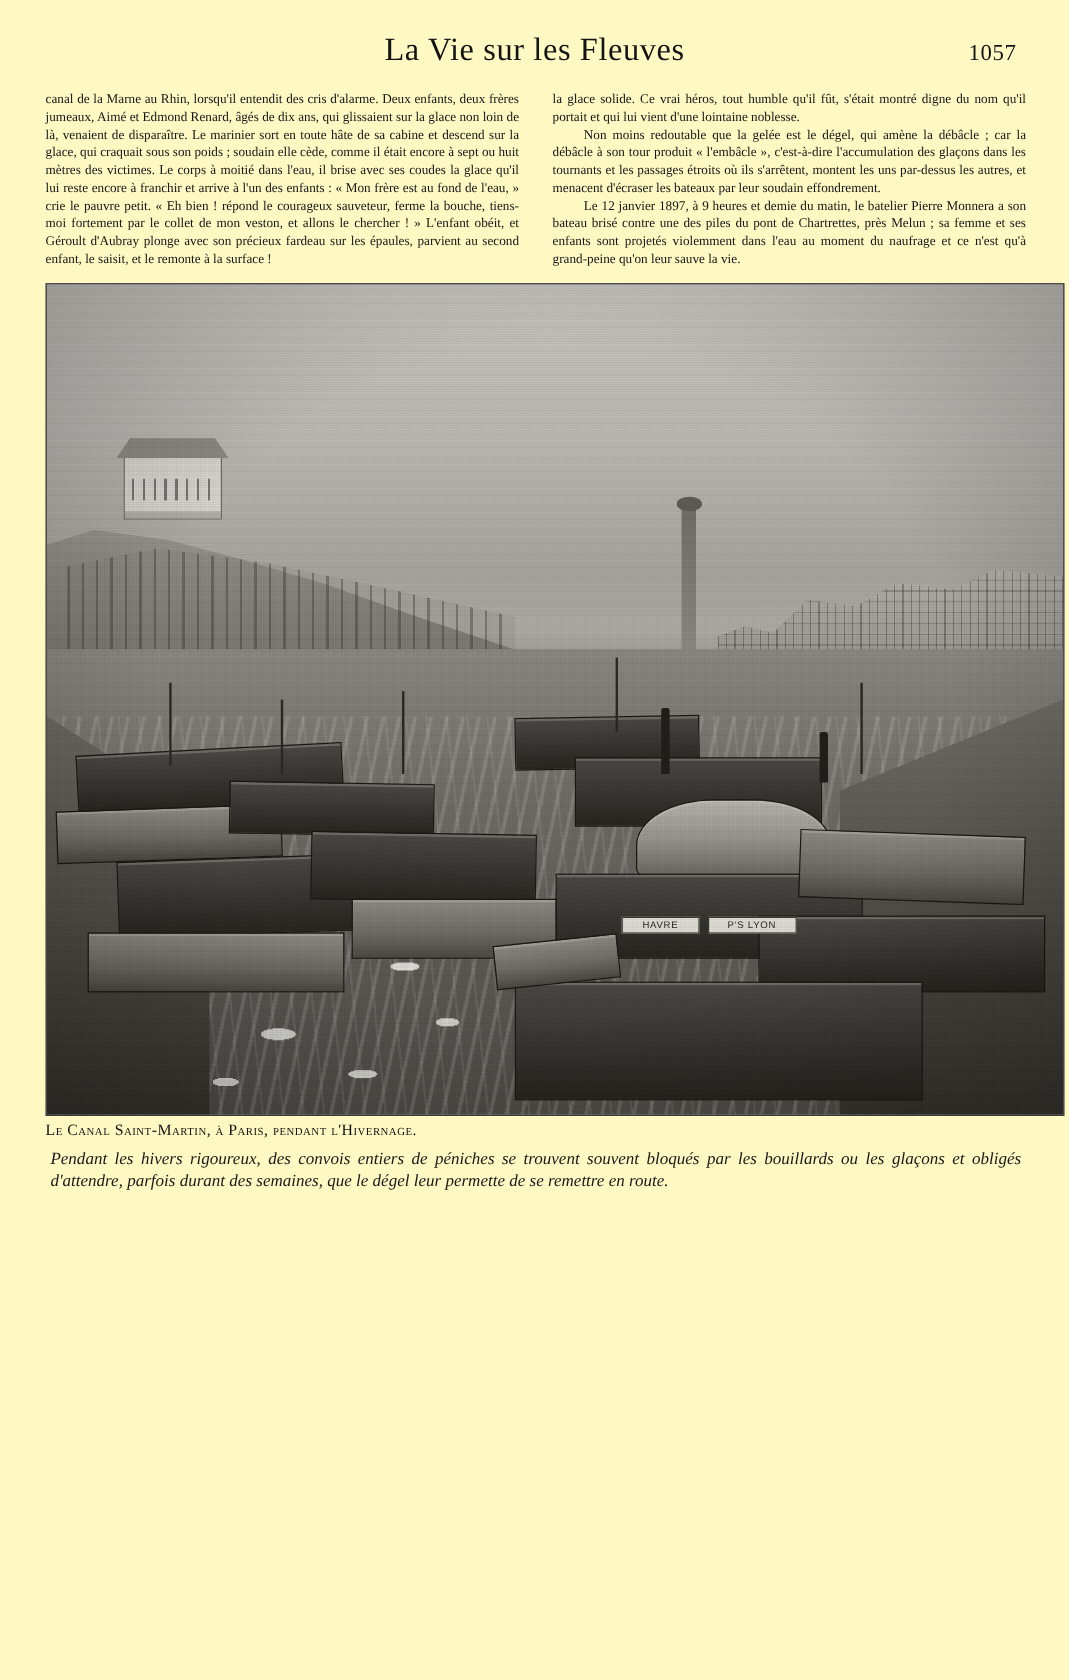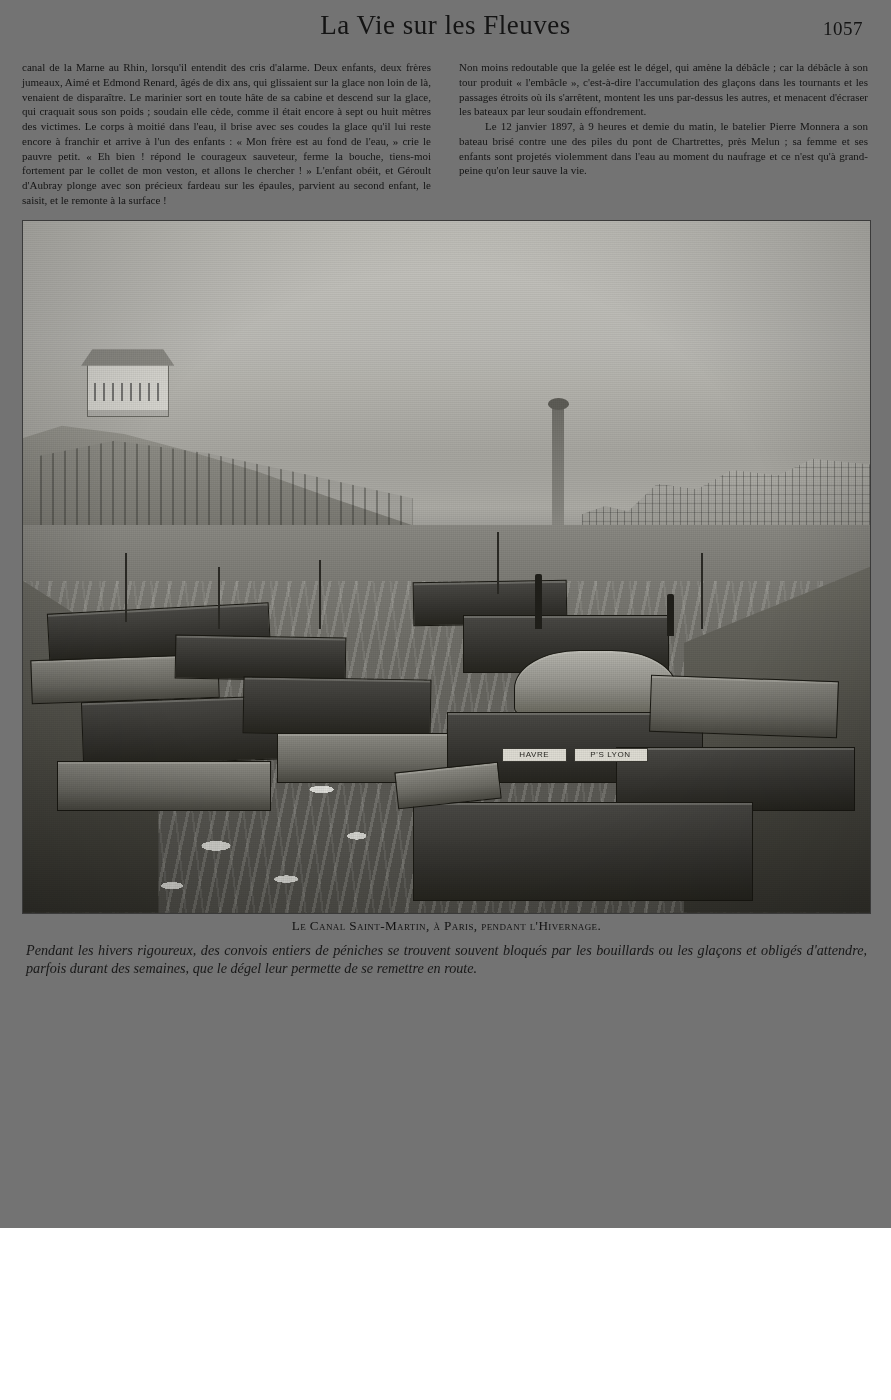--- a/index.html
+++ b/index.html
@@ -10,25 +10,25 @@
   body {
     width: 891px;
     height: 1400px;
     font-family: "Liberation Serif", serif;
     color: #1a1a1a;
     position: relative;
     overflow: hidden;
   }
   .page {
     width: 891px;
-    height: 1228px;
+    height: 1400px;
     position: relative;
     box-sizing: border-box;
-    padding: 0;
-    background: #737373;
+    padding: 16px;
+    background: #fef9c3;
   }
 
   
   .header {
     position: relative;
     height: 52px;
     margin: 0 22px 0 22px;
   }
   .running-title {
     position: absolute;
@@ -285,21 +285,20 @@
     margin: 2px 20px 0 22px;
     font-family: "Liberation Serif", serif;
     font-size: 11px;
     color: #2a2a2a;
   }
   .credit-left { position: absolute; left: 2px; top: 0; font-style: italic; }
   .credit-right { position: absolute; right: 2px; top: 0; }
 
   .caption-title {
     margin: 4px 20px 0 22px;
-    text-align: center;
     font-size: 13.2px;
     letter-spacing: .4px;
     color: #121212;
     font-variant: small-caps;
   }
   .caption-body {
     margin: 7px 24px 0 26px;
     font-style: italic;
     font-size: 14.2px;
     line-height: 1.28;
@@ -315,20 +314,21 @@
   <div class="header">
     <div class="running-title">La Vie sur les Fleuves</div>
     <div class="folio">1057</div>
   </div>
 
   <div class="columns">
     <div class="col">
       <p>canal de la Marne au Rhin, lorsqu'il entendit des cris d'alarme. Deux enfants, deux frères jumeaux, Aimé et Edmond Renard, âgés de dix ans, qui glissaient sur la glace non loin de là, venaient de disparaître. Le marinier sort en toute hâte de sa cabine et descend sur la glace, qui craquait sous son poids ; soudain elle cède, comme il était encore à sept ou huit mètres des victimes. Le corps à moitié dans l'eau, il brise avec ses coudes la glace qu'il lui reste encore à franchir et arrive à l'un des enfants : « Mon frère est au fond de l'eau, » crie le pauvre petit. « Eh bien ! répond le courageux sauveteur, ferme la bouche, tiens-moi fortement par le collet de mon veston, et allons le chercher ! » L'enfant obéit, et Géroult d'Aubray plonge avec son précieux fardeau sur les épaules, parvient au second enfant, le saisit, et le remonte à la surface !</p>
     </div>
     <div class="col">
+      <p>la glace solide. Ce vrai héros, tout humble qu'il fût, s'était montré digne du nom qu'il portait et qui lui vient d'une lointaine noblesse.</p>
       <p>Non moins redoutable que la gelée est le dégel, qui amène la débâcle ; car la débâcle à son tour produit « l'embâcle », c'est-à-dire l'accumulation des glaçons dans les tournants et les passages étroits où ils s'arrêtent, montent les uns par-dessus les autres, et menacent d'écraser les bateaux par leur soudain effondrement.</p>
       <p>Le 12 janvier 1897, à 9 heures et demie du matin, le batelier Pierre Monnera a son bateau brisé contre une des piles du pont de Chartrettes, près Melun ; sa femme et ses enfants sont projetés violemment dans l'eau au moment du naufrage et ce n'est qu'à grand-peine qu'on leur sauve la vie.</p>
     </div>
   </div>
 
   <div class="figure">
     <div class="plate">
 
       <div class="sky"></div>
       <div class="haze"></div>

